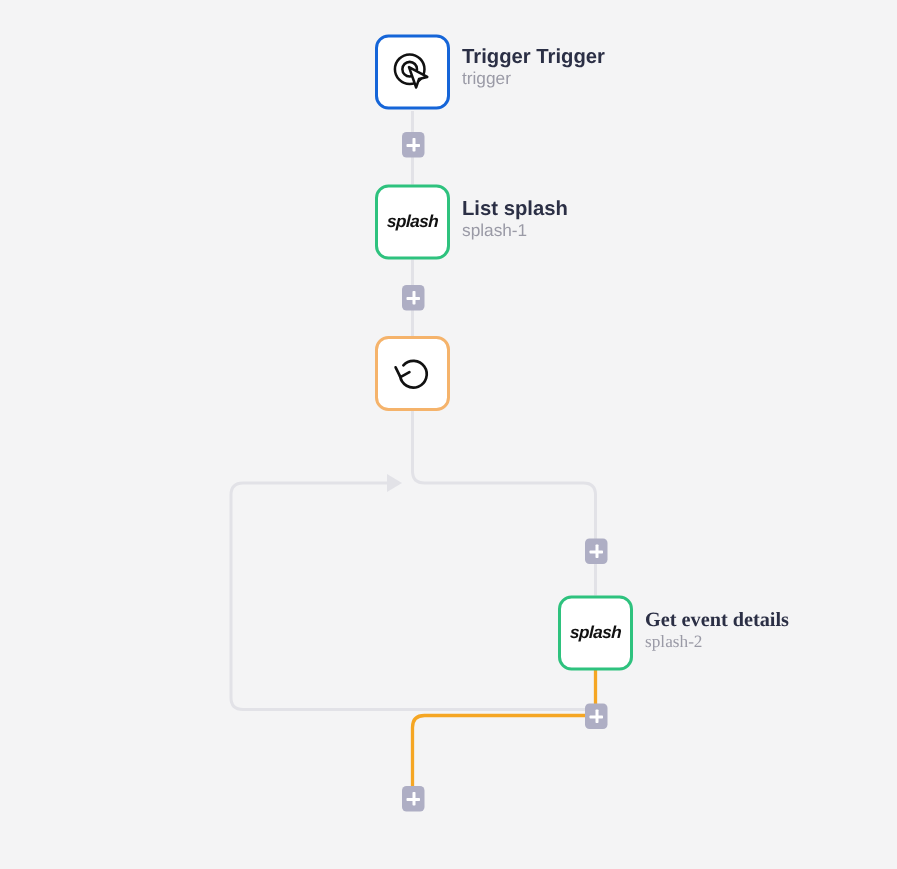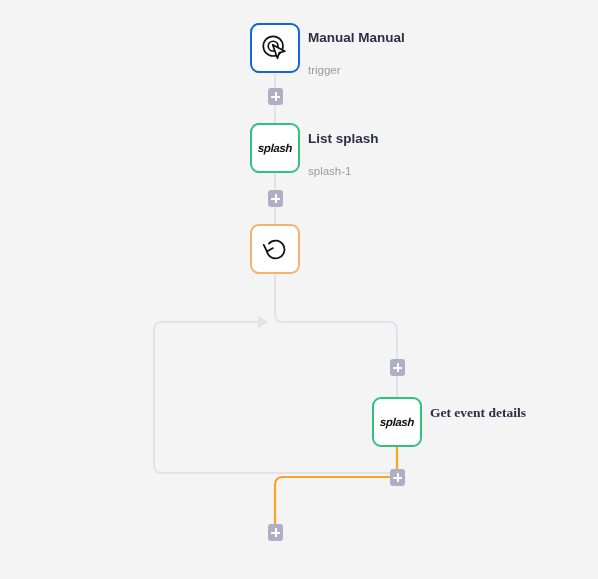--- a/index.html
+++ b/index.html
@@ -71,21 +71,21 @@
   .label-title {
     font-size: 13.5px;
     font-weight: bold;
     color: #2b2f45;
     line-height: 17px;
   }
   .label-sub {
     font-size: 11.5px;
     color: #9a9aa6;
     line-height: 15px;
-    margin-top: 17px;
+    margin-top: 0;
   }
 
   
   .plus-btn {
     position: absolute;
     width: 15px;
     height: 17px;
     background: #aeaec4;
     border-radius: 3px;
     z-index: 6;
@@ -135,21 +135,21 @@
   <div class="node blue" style="left:250px; top:23px;">
     <div class="node-icon">
       <svg width="30" height="30" viewBox="0 0 32 32" xmlns="http://www.w3.org/2000/svg">
         <circle cx="14" cy="14" r="10.5" fill="none" stroke="#111111" stroke-width="1.8"></circle>
         <circle cx="14" cy="14" r="5.2" fill="none" stroke="#111111" stroke-width="1.8"></circle>
         <path d="M13.5,12.5 L26.5,19.5 L20.6,21.0 L18.6,27.0 Z" fill="#ffffff" stroke="#111111" stroke-width="1.8" stroke-linejoin="round"></path>
       </svg>
     </div>
   </div>
   <div class="label-block" style="left:308px; top:29px;">
-    <div class="label-title">Manual Manual</div>
+    <div class="label-title">Trigger Trigger</div>
     <div class="label-sub">trigger</div>
   </div>
 
   <div class="plus-btn" style="left:268px; top:88px;"></div>
 
   <div class="node green" style="left:250px; top:123px;">
     <div class="node-icon">
       <span class="splash-logo">splash</span>
     </div>
   </div>
@@ -171,19 +171,20 @@
 
   <div class="plus-btn" style="left:390px; top:359px;"></div>
 
   <div class="node green" style="left:372px; top:397px;">
     <div class="node-icon">
       <span class="splash-logo">splash</span>
     </div>
   </div>
   <div class="label-block" style="left:430px; top:404px;font-family:Liberation Serif, serif;">
     <div class="label-title">Get event details</div>
+    <div class="label-sub">splash-2</div>
   </div>
 
   <div class="plus-btn" style="left:390px; top:469px;"></div>
 
   <div class="plus-btn" style="left:268px; top:524px;"></div>
 
 </div>
 
 </body></html>

